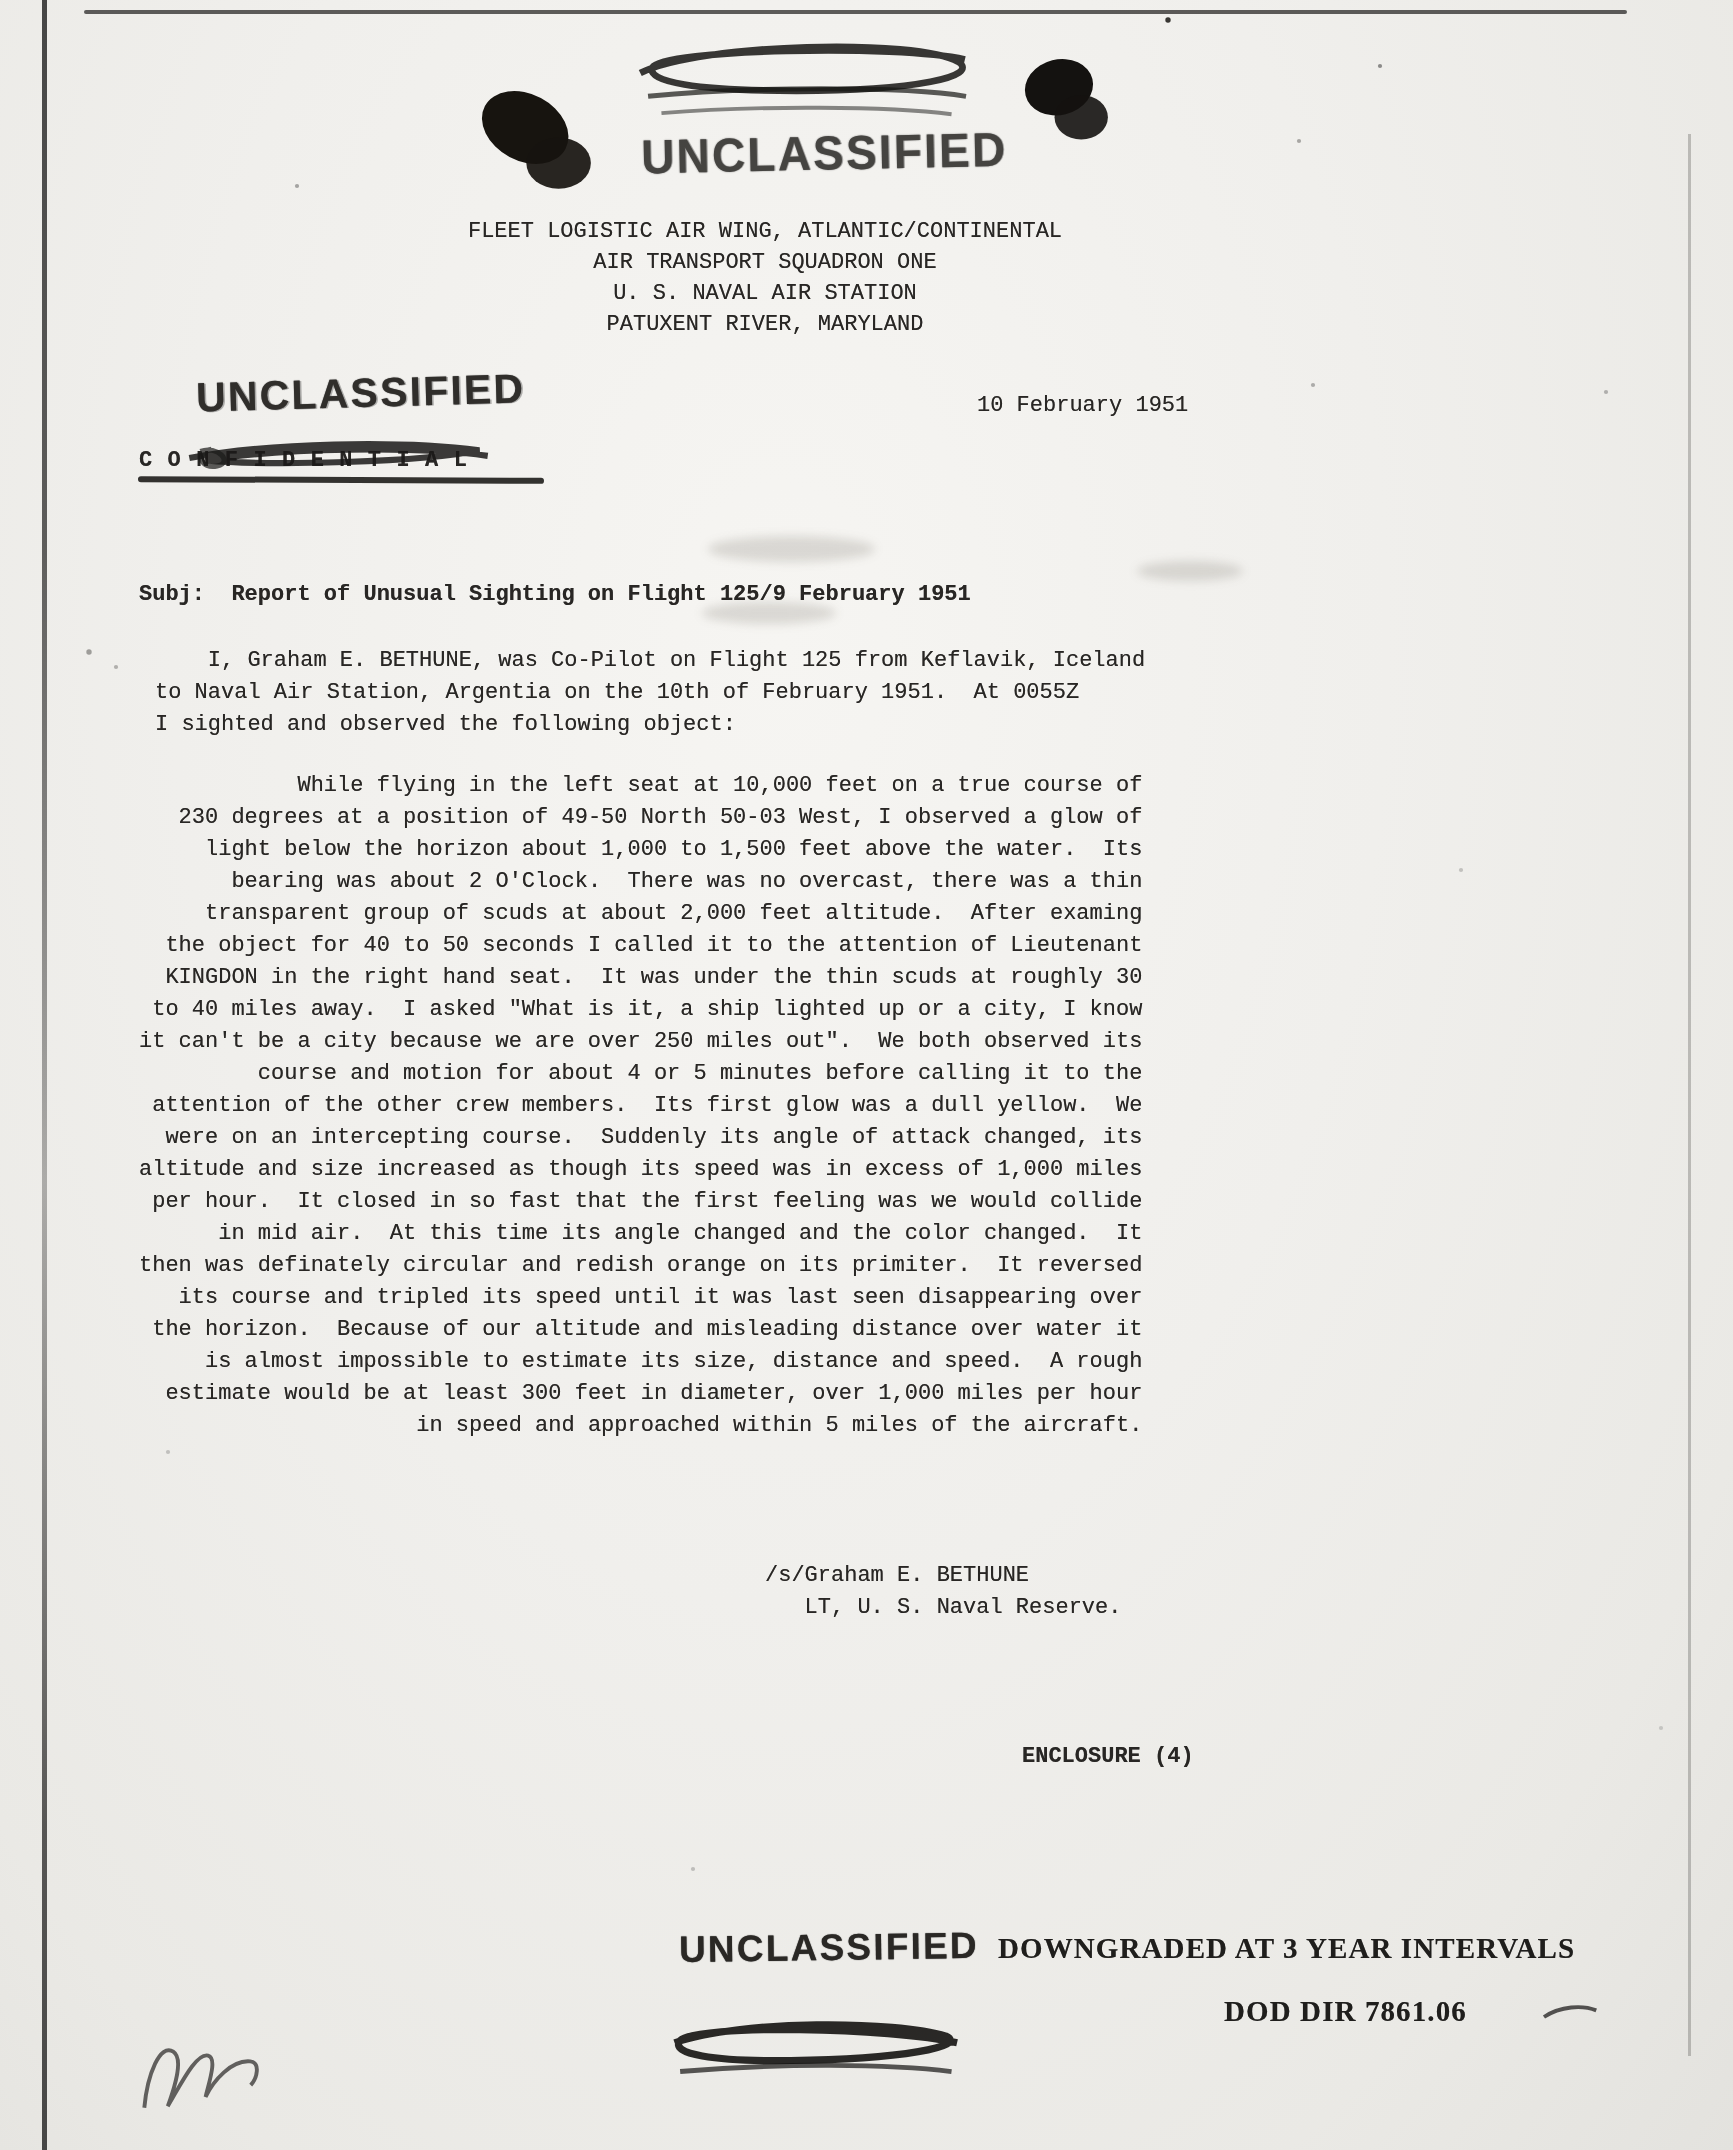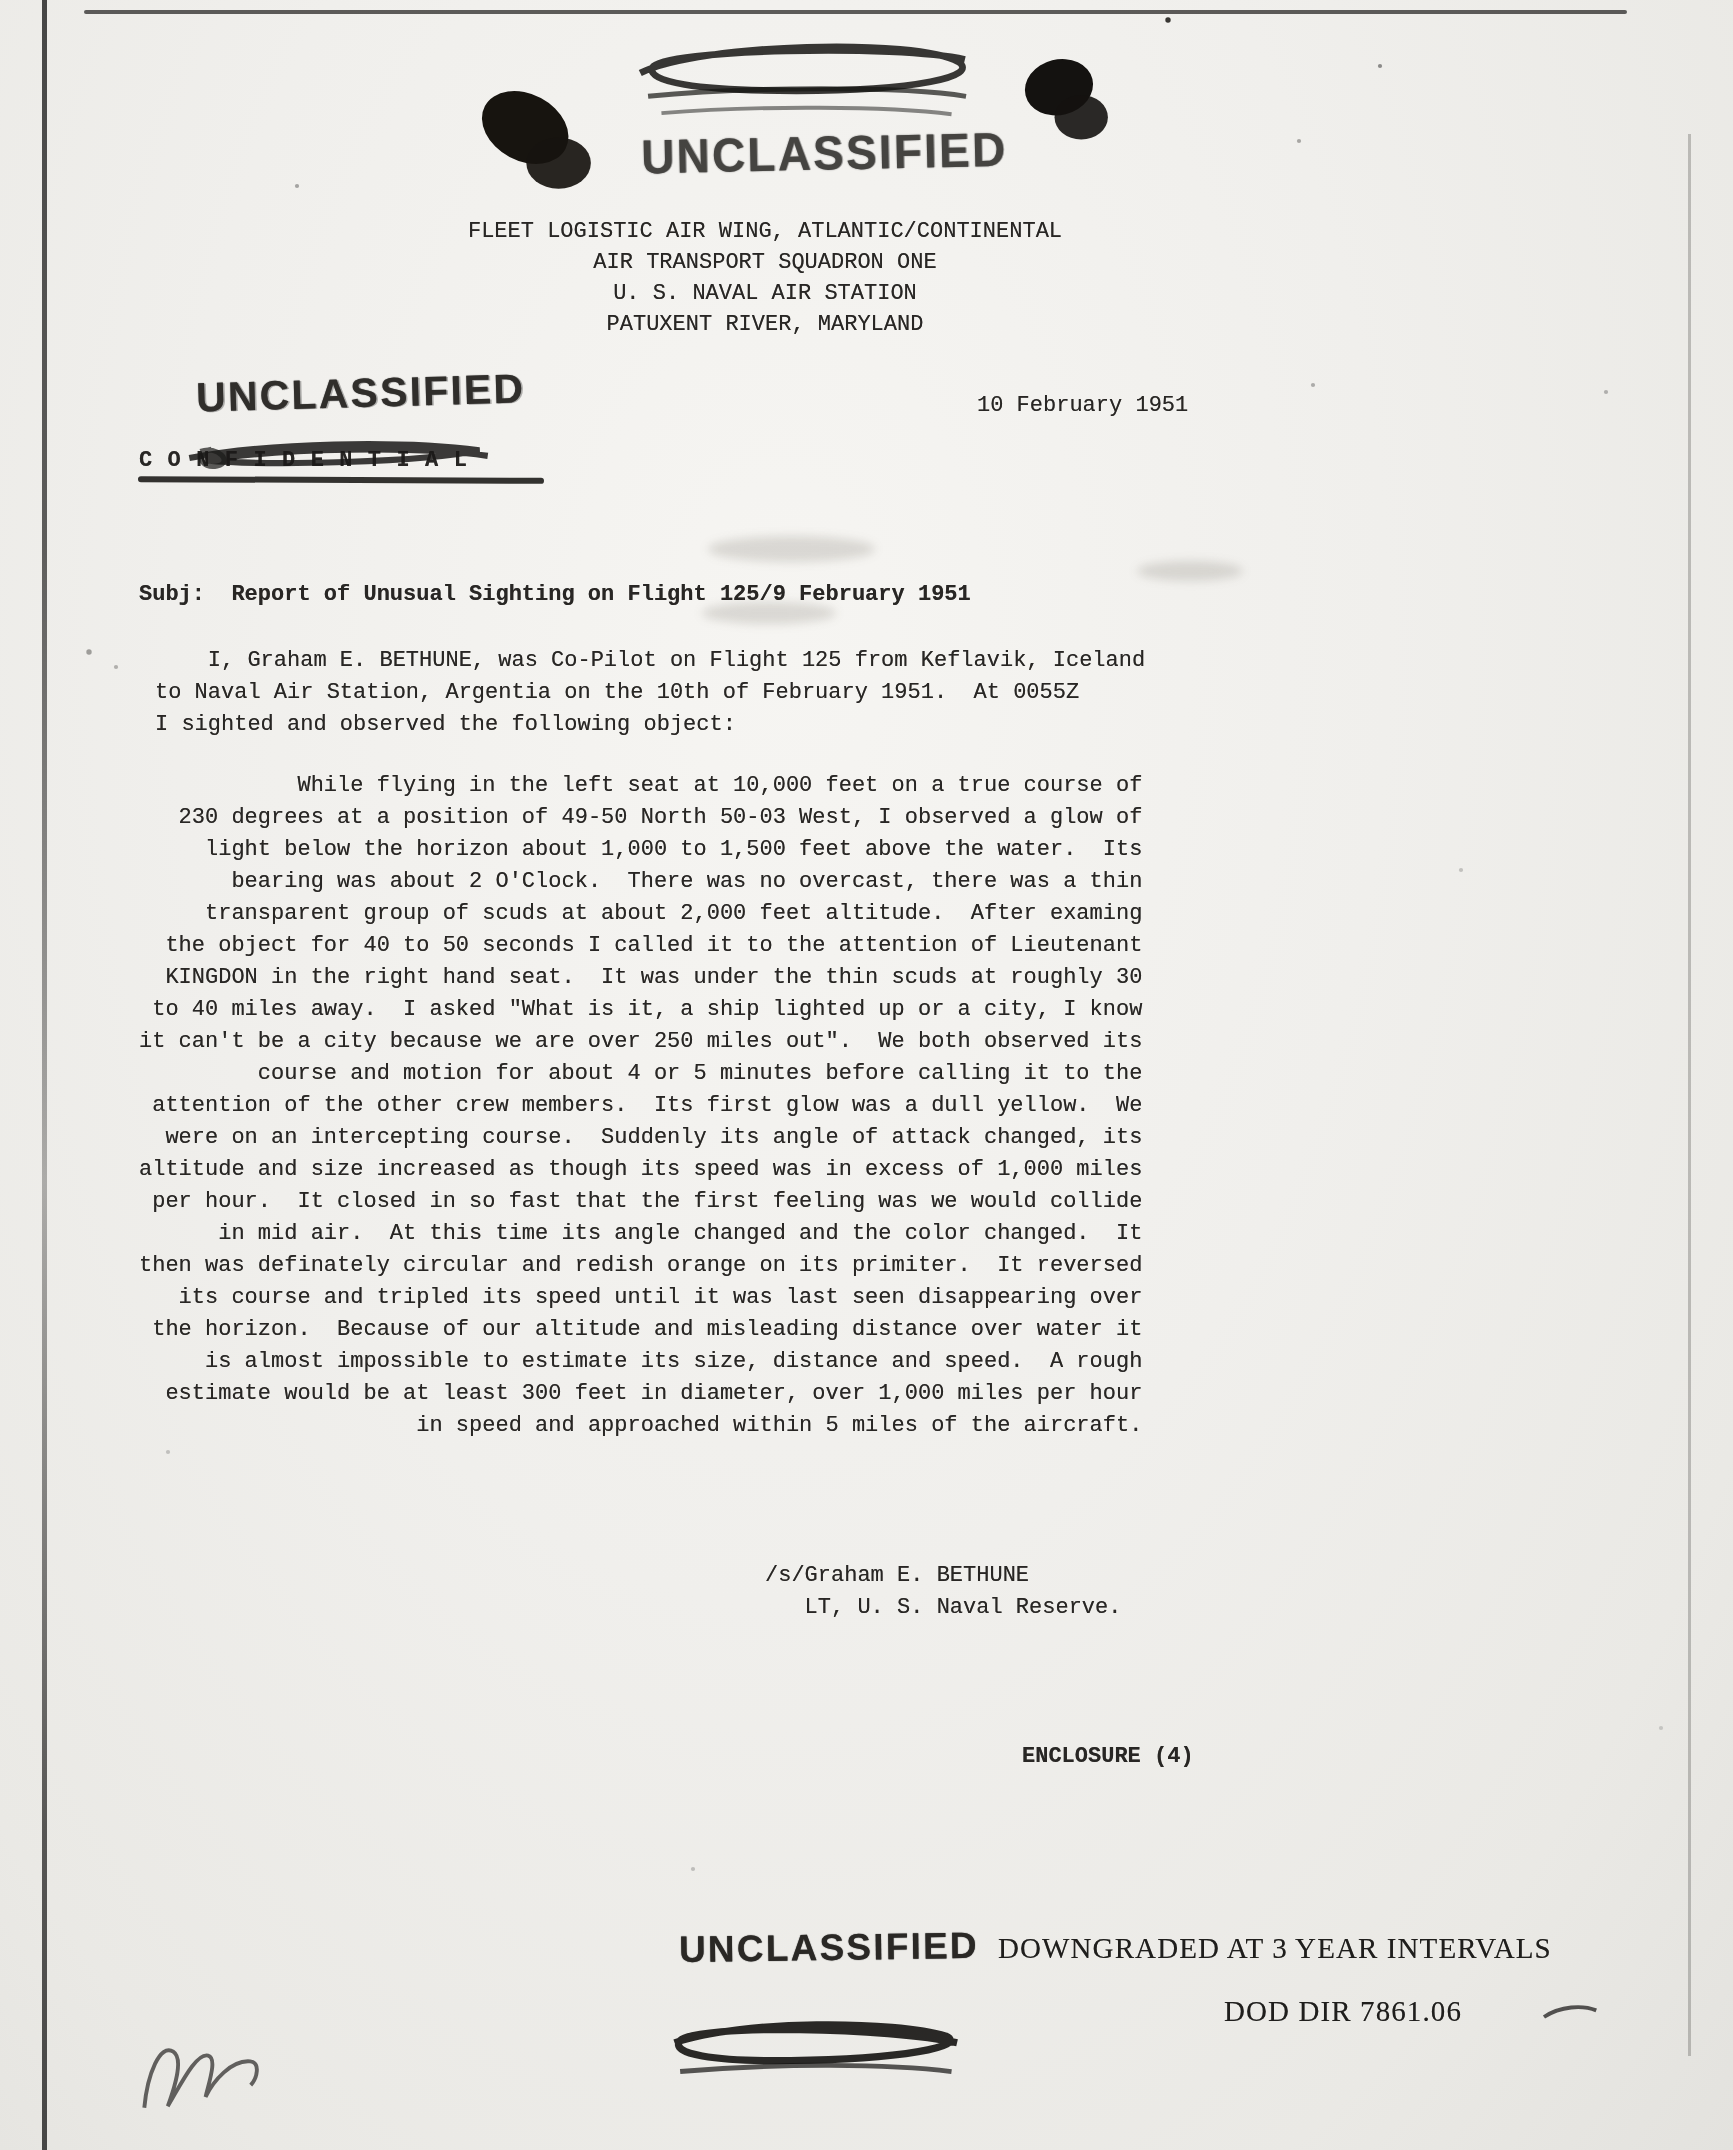--- a/index.html
+++ b/index.html
@@ -27,21 +27,21 @@
   .letterhead  { left:375px;  top:216px;  width:780px; line-height:31px; }
   .dateline    { left:977px; top:390px; }
   .confidential{ left:139px;  top:445px;  font-weight:700; letter-spacing:1.1px; }
   .conf-underline { left:138px; top:477px; width:406px; height:6.1px; background:#181715; opacity:.88; border-radius:3.3px; transform:rotate(.25deg); }
   .memo        { left:139px;  top:511px;  font-weight:700; }
   .subject     { left:139px;  top:579px; font-weight:700; }
   .para1       { left:139px;  top:645px;margin-left:16px; }
   .para2       { left:139px;  top:770px;text-align:right; }
   .signature   { left:765px; top:1560px; }
   .enclosure   { left:1022px; top:1741px; font-weight:700; }
-  .declassfont { font-family:"Liberation Serif", serif; font-weight:400; font-size:29px; letter-spacing:1.1px; color:#1f1e1c; white-space:pre; text-shadow:0 0 0.6px rgba(20,20,20,.5); }
+  .declassfont { font-family:"Liberation Serif", serif; font-weight:700; font-size:29px; letter-spacing:1.1px; color:#1f1e1c; white-space:pre; text-shadow:0 0 0.6px rgba(20,20,20,.5); }
   .declass1 { left:998px; top:1932px; }
   .declass2 { left:1041px; top:1963px; }
   .declass3 { left:1224px; top:1995px; }
   .edge-top   { left:84px; top:10px; width:1543px; height:3.9px; background:#1c1b1a; opacity:.7; border-radius:2.2px; }
   .edge-left  { left:42px; top:0; width:4.5px; height:2151px; opacity:.75;
                 background:linear-gradient(#0e0e0e 0%, #2c2b2a 25%, rgba(44,43,42,.45) 55%, #262524 85%, #111 100%); }
   .edge-right { left:1688px; top:134px; width:2.8px; height:1922px; background:#4a4947; opacity:.3; }
   .smudge { position:absolute; background:rgba(72,66,58,.16); filter:blur(5px); border-radius:50%; }
   .speckles {
     left:0; top:0; width:2.2px; height:2.2px; border-radius:50%;

